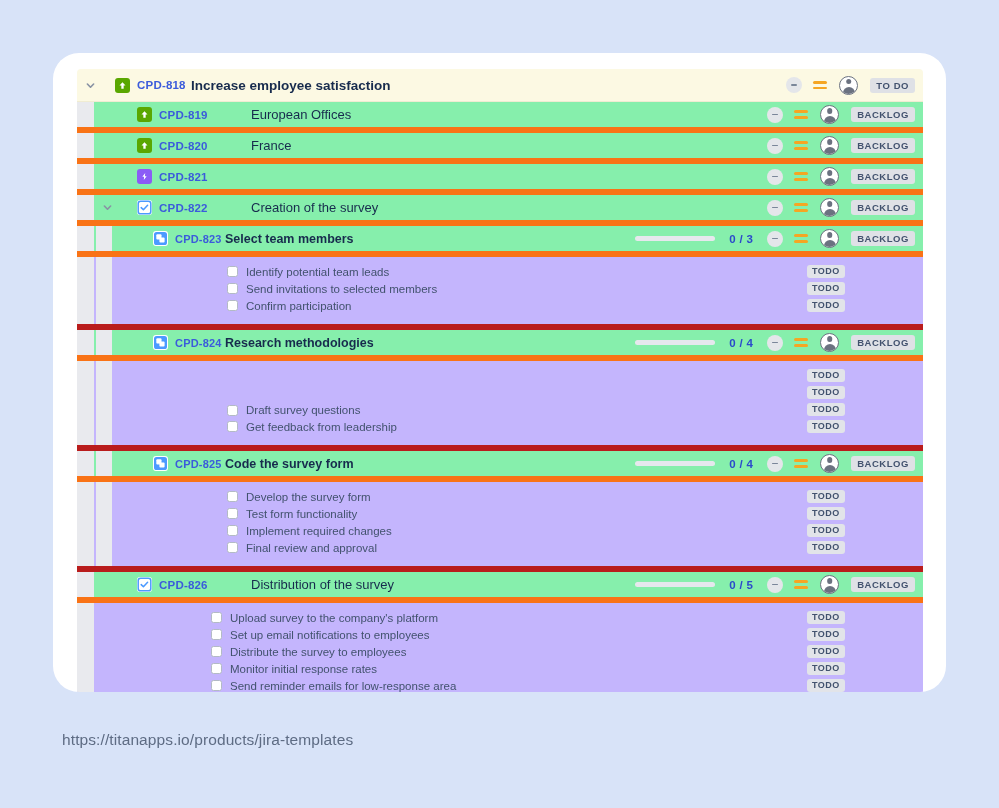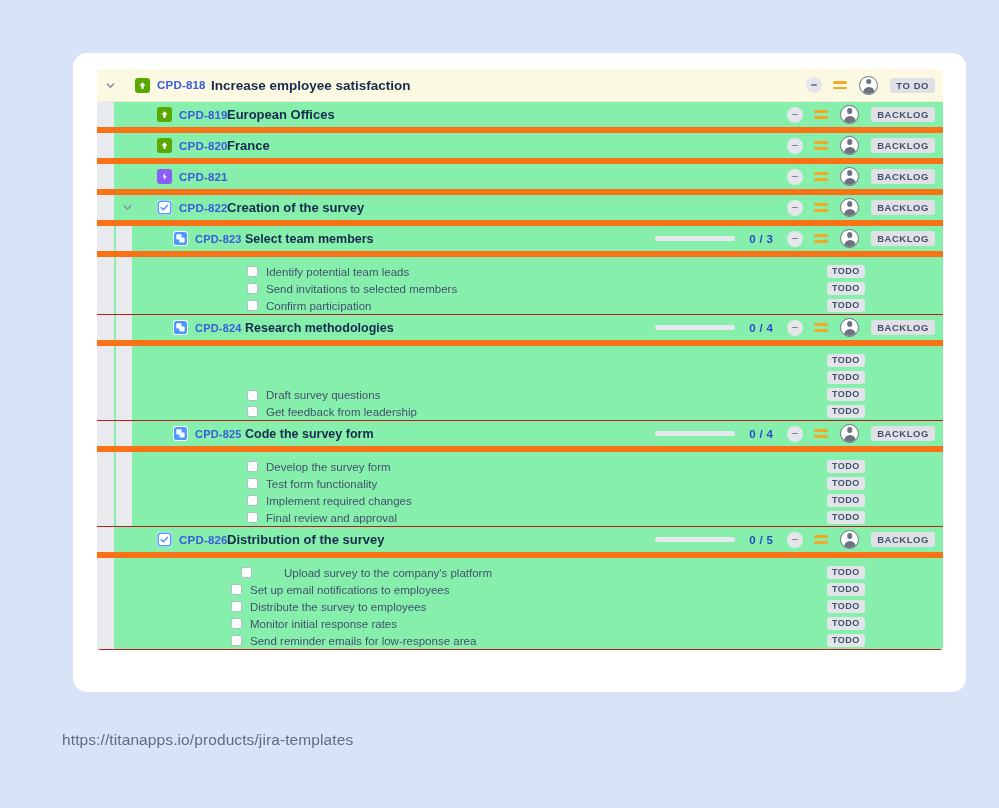--- a/index.html
+++ b/index.html
@@ -9,23 +9,22 @@
     font-family: "Liberation Sans", sans-serif;
     overflow: hidden;
   }
   .page { position: relative; width: 999px; height: 808px; }
 
   .card {
     position: absolute;
     left: 53px; top: 53px;
     width: 893px; height: 639px;
     background: #ffffff;
-    border-radius: 14px;
+    border-radius: 26px;
     overflow: hidden;
-    margin-left: 20px;
   }
 
   .tree {
     position: absolute;
     left: 24px; top: 16px;
     width: 846px;
     background: #ffffff;
     border-radius: 4px;
     overflow: hidden;
   }
@@ -87,21 +86,21 @@
   }
   .key.sm { font-size: 11px; }
 
   .summary {
     font-size: 13px;
     color: #172b4d;
     white-space: nowrap;
   }
   .summary.b   { font-weight: 700; font-size: 13.5px; }
   .summary.sb  { font-weight: 700; font-size: 12.5px; }
-  .summary.n   { font-weight: 700; }
+  .summary.n   { font-weight: 400; padding-left: 44px; }
 
   
   .right {
     display: flex;
     align-items: center;
     gap: 0px;
     padding-right: 8px;
     white-space: nowrap;
   }
   .pbar {
@@ -151,23 +150,23 @@
     color: #42526e;
     background: #dfe1e6;
     border-radius: 3px;
     padding: 3px 6px 2.5px;
     line-height: 1;
   }
 
   
   .checks {
     position: relative;
-    background: #86efac;
-    border-bottom: 1px solid #b91c1c;
-    padding: 6px 0 0 0;
+    background: #c4b5fd;
+    border-bottom: 6px solid #b91c1c;
+    padding: 6px 0 10px 0;
   }
   .chk-row {
     position: relative;
     display: flex;
     align-items: center;
     height: 17px;
     margin: 0;
   }
   .chk-left { display: flex; align-items: center; }
   .cbox {
@@ -522,21 +521,21 @@
                 <i></i>
               </div>
               <div class="avatar"></div>
               <div class="status">BACKLOG</div>
             </div>
           </div>
         </div>
         <div class="checks">
           <div class="guide g1"></div>
           <div class="chk-row">
-            <div class="chk-left" style="position: absolute; left: 144px; gap: 24px;">
+            <div class="chk-left" style="position: absolute; left: 134px;">
               <span class="cbox"></span>
               <span class="ctext">Upload survey to the company's platform</span>
             </div>
             <div class="todo" style="position: absolute; left: 730px;">TODO</div>
           </div>
           <div class="chk-row">
             <div class="chk-left" style="position: absolute; left: 134px;">
               <span class="cbox"></span>
               <span class="ctext">Set up email notifications to employees</span>
             </div>

